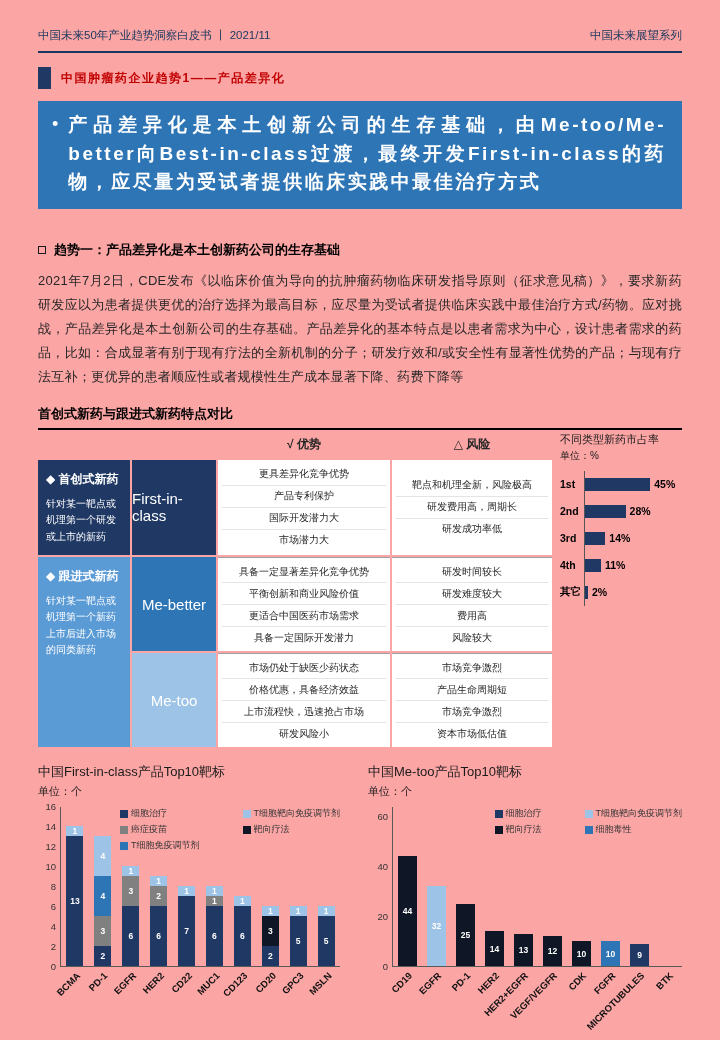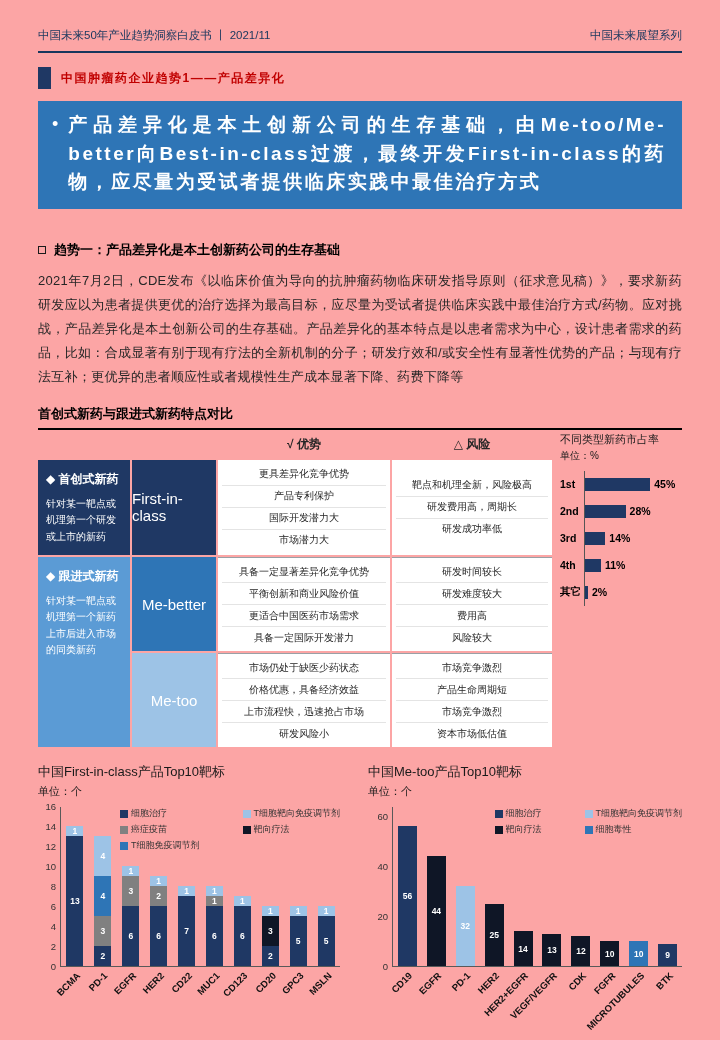--- a/index.html
+++ b/index.html
@@ -426,27 +426,20 @@
           <div class="plot-row">
             <div class="yaxis wide" style="height: 160px;">
               <span class="ytick" style="top: 154px;">0</span>
               <span class="ytick" style="top: 104px;">20</span>
               <span class="ytick" style="top: 54px;">40</span>
               <span class="ytick" style="top: 4px;">60</span>
             </div>
             <div class="plot" style="height: 160px; width: 290px;">
               <div class="slot">
                 <div class="stackbar">
-                  <div class="seg" style="height: 140px; background: rgb(31, 56, 100);">
-                    <span class="seglab">56</span>
-                  </div>
-                </div>
-              </div>
-              <div class="slot">
-                <div class="stackbar">
                   <div class="seg" style="height: 110px; background: rgb(15, 22, 38);">
                     <span class="seglab">44</span>
                   </div>
                 </div>
               </div>
               <div class="slot">
                 <div class="stackbar">
                   <div class="seg" style="height: 80px; background: rgb(157, 195, 230);">
                     <span class="seglab">32</span>
                   </div>

